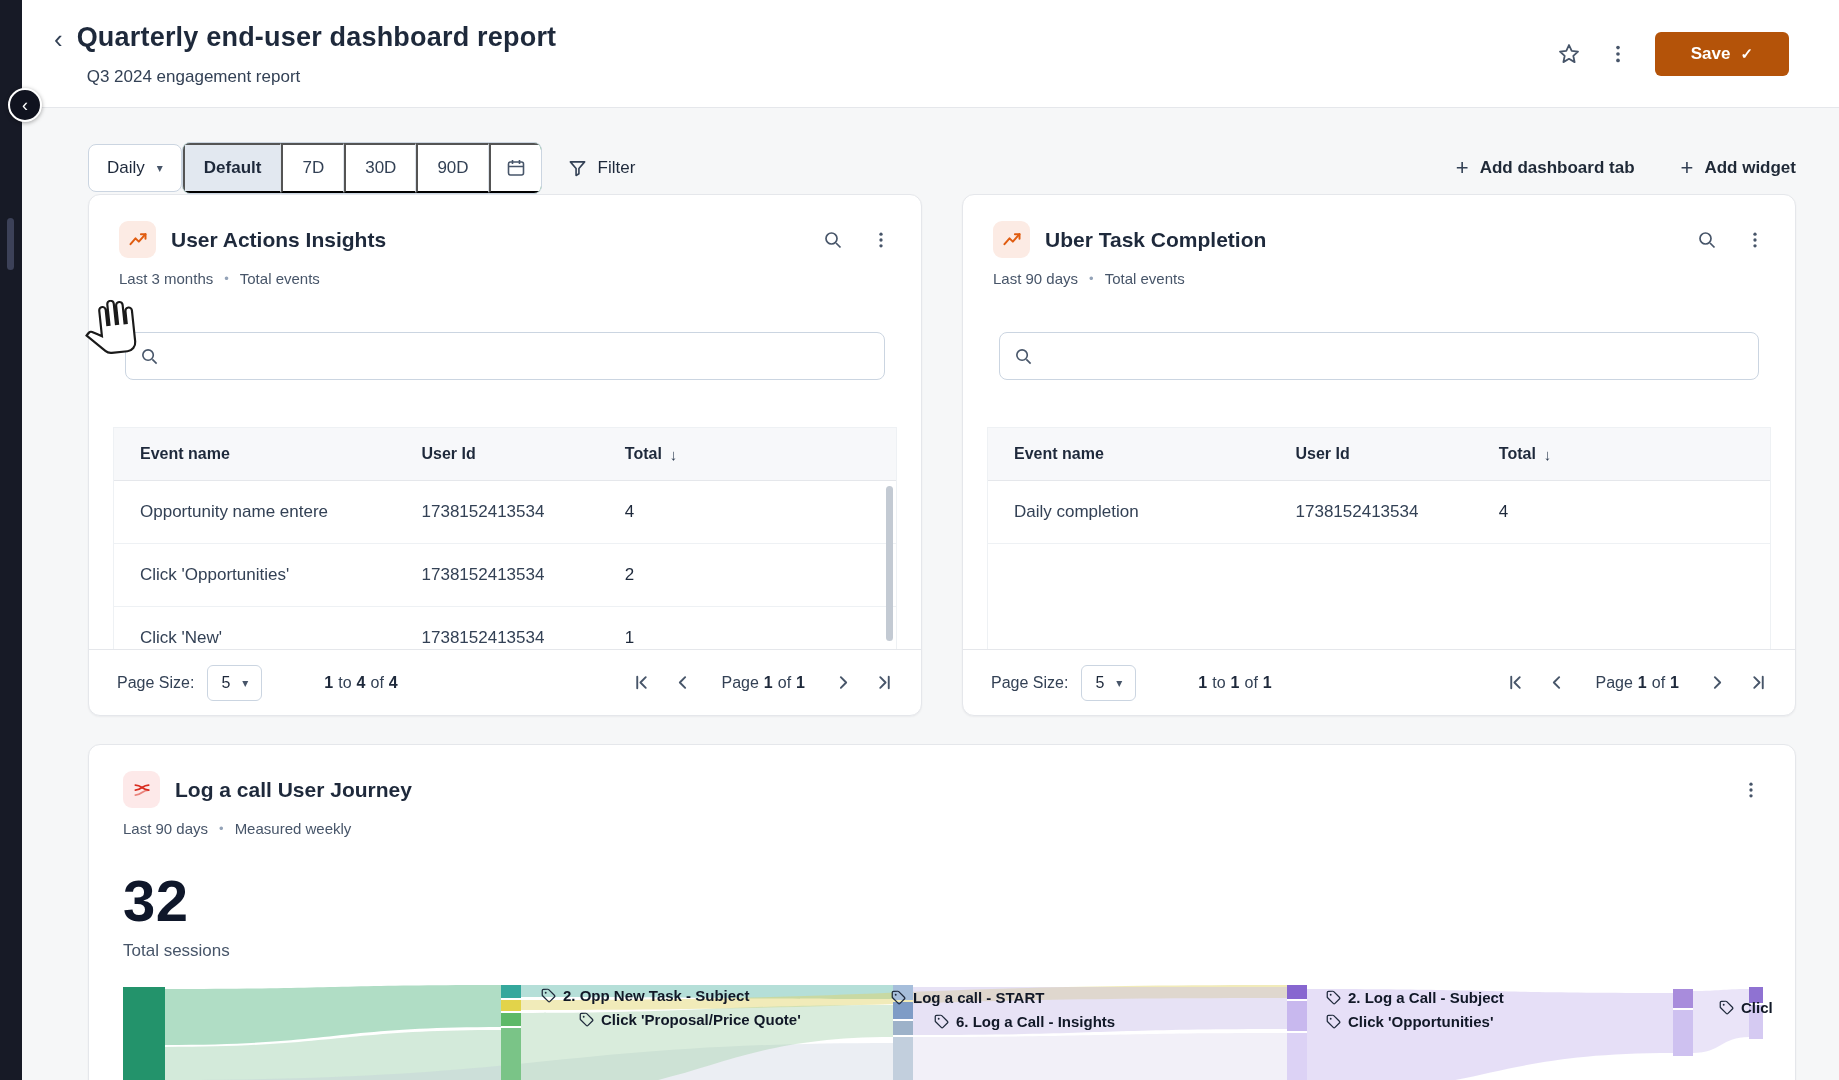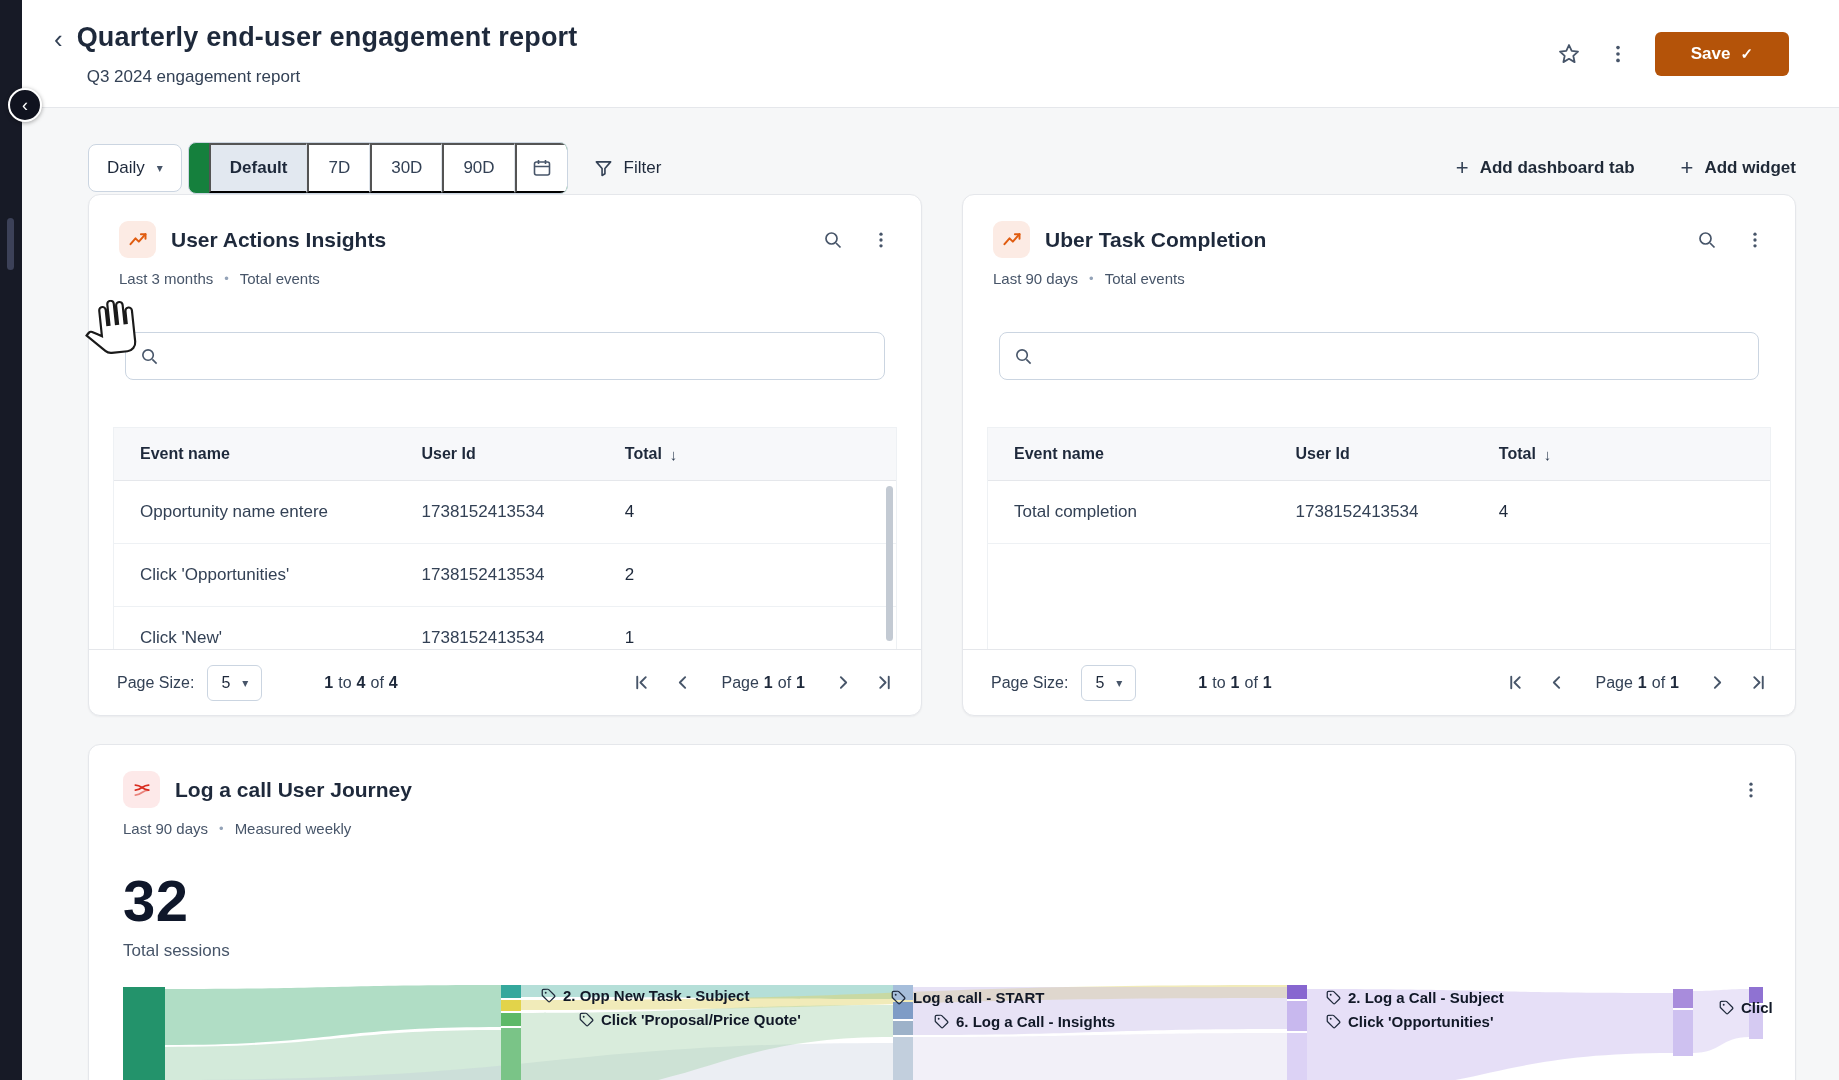--- a/index.html
+++ b/index.html
@@ -25,21 +25,21 @@
   .save-btn { background:#b45309; color:#fff; font-size:17px; font-weight:600; border:none; border-radius:6px;
     padding:12px 36px; display:flex; align-items:center; gap:10px; cursor:pointer; }
   .save-check { font-size:15px; }
 
   
   .content { flex:1; padding:34px 43px 0 66px; position:relative; }
   .toolbar { display:flex; align-items:center; }
   .select-btn { display:flex; align-items:center; gap:12px; background:#fff; border:1px solid #cbd5e1; border-radius:8px;
     padding:13px 18px; font-size:17px; color:#1e293b; cursor:pointer; }
   .caret { font-size:12px; color:#475569; }
-  .segmented { display:flex; border:1px solid #cbd5e1; border-radius:8px; background:#15803d; overflow:hidden; margin-left:6px;padding-left:20px; }
+  .segmented { display:flex; border:1px solid #cbd5e1; border-radius:8px; background:#15803d; overflow:hidden; margin-left:0; }
   .segment { padding:13px 19px; font-size:17px; color:#334155; border-right:1px solid #dde3ea; cursor:pointer; background:#fff; display:flex; align-items:center; }
   .segment.active { background:#e2e8f0; font-weight:700; color:#1e293b; }
   .segment.icon-seg { border-right:none; padding:13px 15px; color:#475569; }
   .filter-btn { display:flex; gap:11px; align-items:center; margin-left:26px; font-size:17px; color:#1e293b; background:none; border:none; cursor:pointer; }
   .toolbar-right { margin-left:auto; display:flex; gap:46px; }
   .add-btn { display:flex; align-items:center; gap:11px; font-size:17px; font-weight:600; color:#1f2937; background:none; border:none; cursor:pointer; }
   .plus { font-size:22px; font-weight:400; color:#334155; line-height:1; }
 
   
   .cards-row { display:flex; gap:40px; }
@@ -97,21 +97,21 @@
   <span>‹</span>
 </button>
 
 <div class="main">
 
   <header class="app-header">
     <button class="back-btn">
       <span>‹</span>
     </button>
     <div>
-      <div class="page-title">Quarterly end-user engagement report</div>
+      <div class="page-title">Quarterly end-user dashboard report</div>
       <div class="page-subtitle">Q3 2024 engagement report</div>
     </div>
     <div class="header-actions">
       <button class="icon-btn">
         <svg width="24" height="24" viewBox="0 0 24 24" fill="none" stroke="#475569" stroke-width="1.8" stroke-linejoin="round">
             <path d="M12 3l2.7 5.9 6.3.7-4.7 4.2 1.3 6.3-5.6-3.3-5.6 3.3 1.3-6.3L3 9.6l6.3-.7z"></path>
           </svg>
       </button>
       <button class="icon-btn">
         <svg width="22" height="22" viewBox="0 0 24 24" fill="#475569">
@@ -334,21 +334,21 @@
                 <span>User Id</span>
               </div>
             <div class="t-cell">
               <span>Total</span>
               <span class="sort-arrow">↓</span>
             </div>
             <div class="t-cell"></div>
           </div>
           <div class="t-body">
             <div class="t-row">
-              <div class="t-cell">Total completion</div>
+              <div class="t-cell">Daily completion</div>
               <div class="t-cell">1738152413534</div>
               <div class="t-cell num">4</div>
               <div class="t-cell"></div>
             </div>
           </div>
         </div>
         <div class="t-footer">
           <div class="page-size">
             <span>Page Size:</span>
             <button class="size-select">

